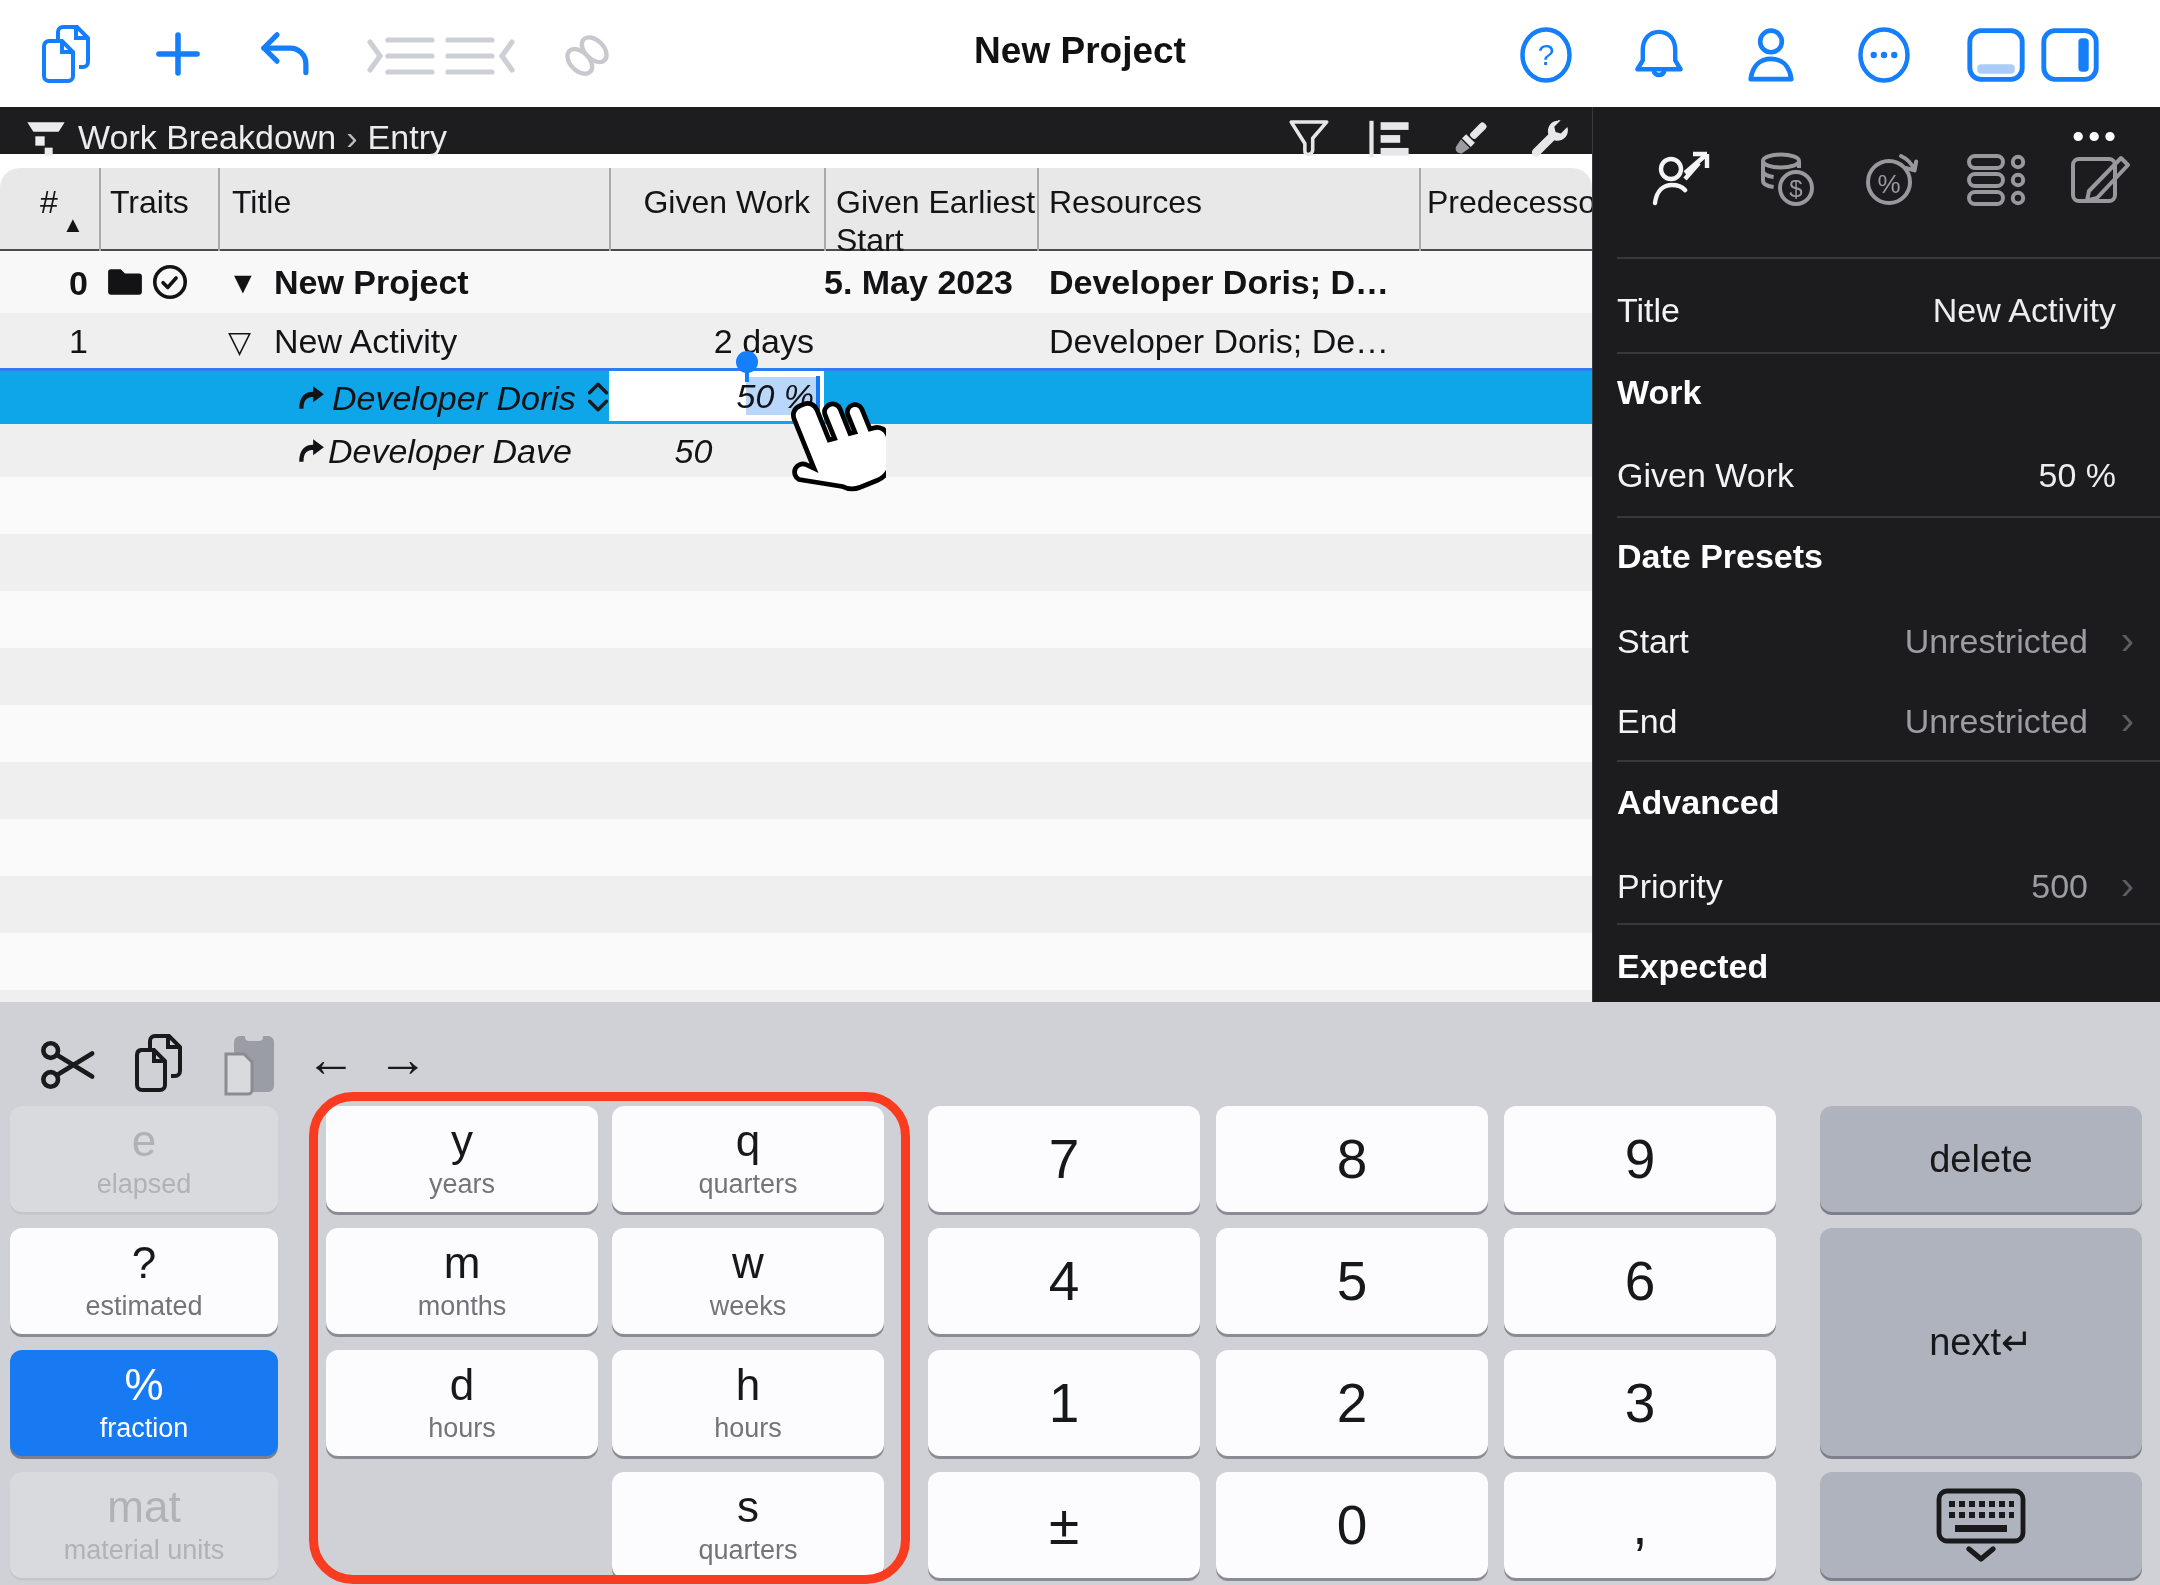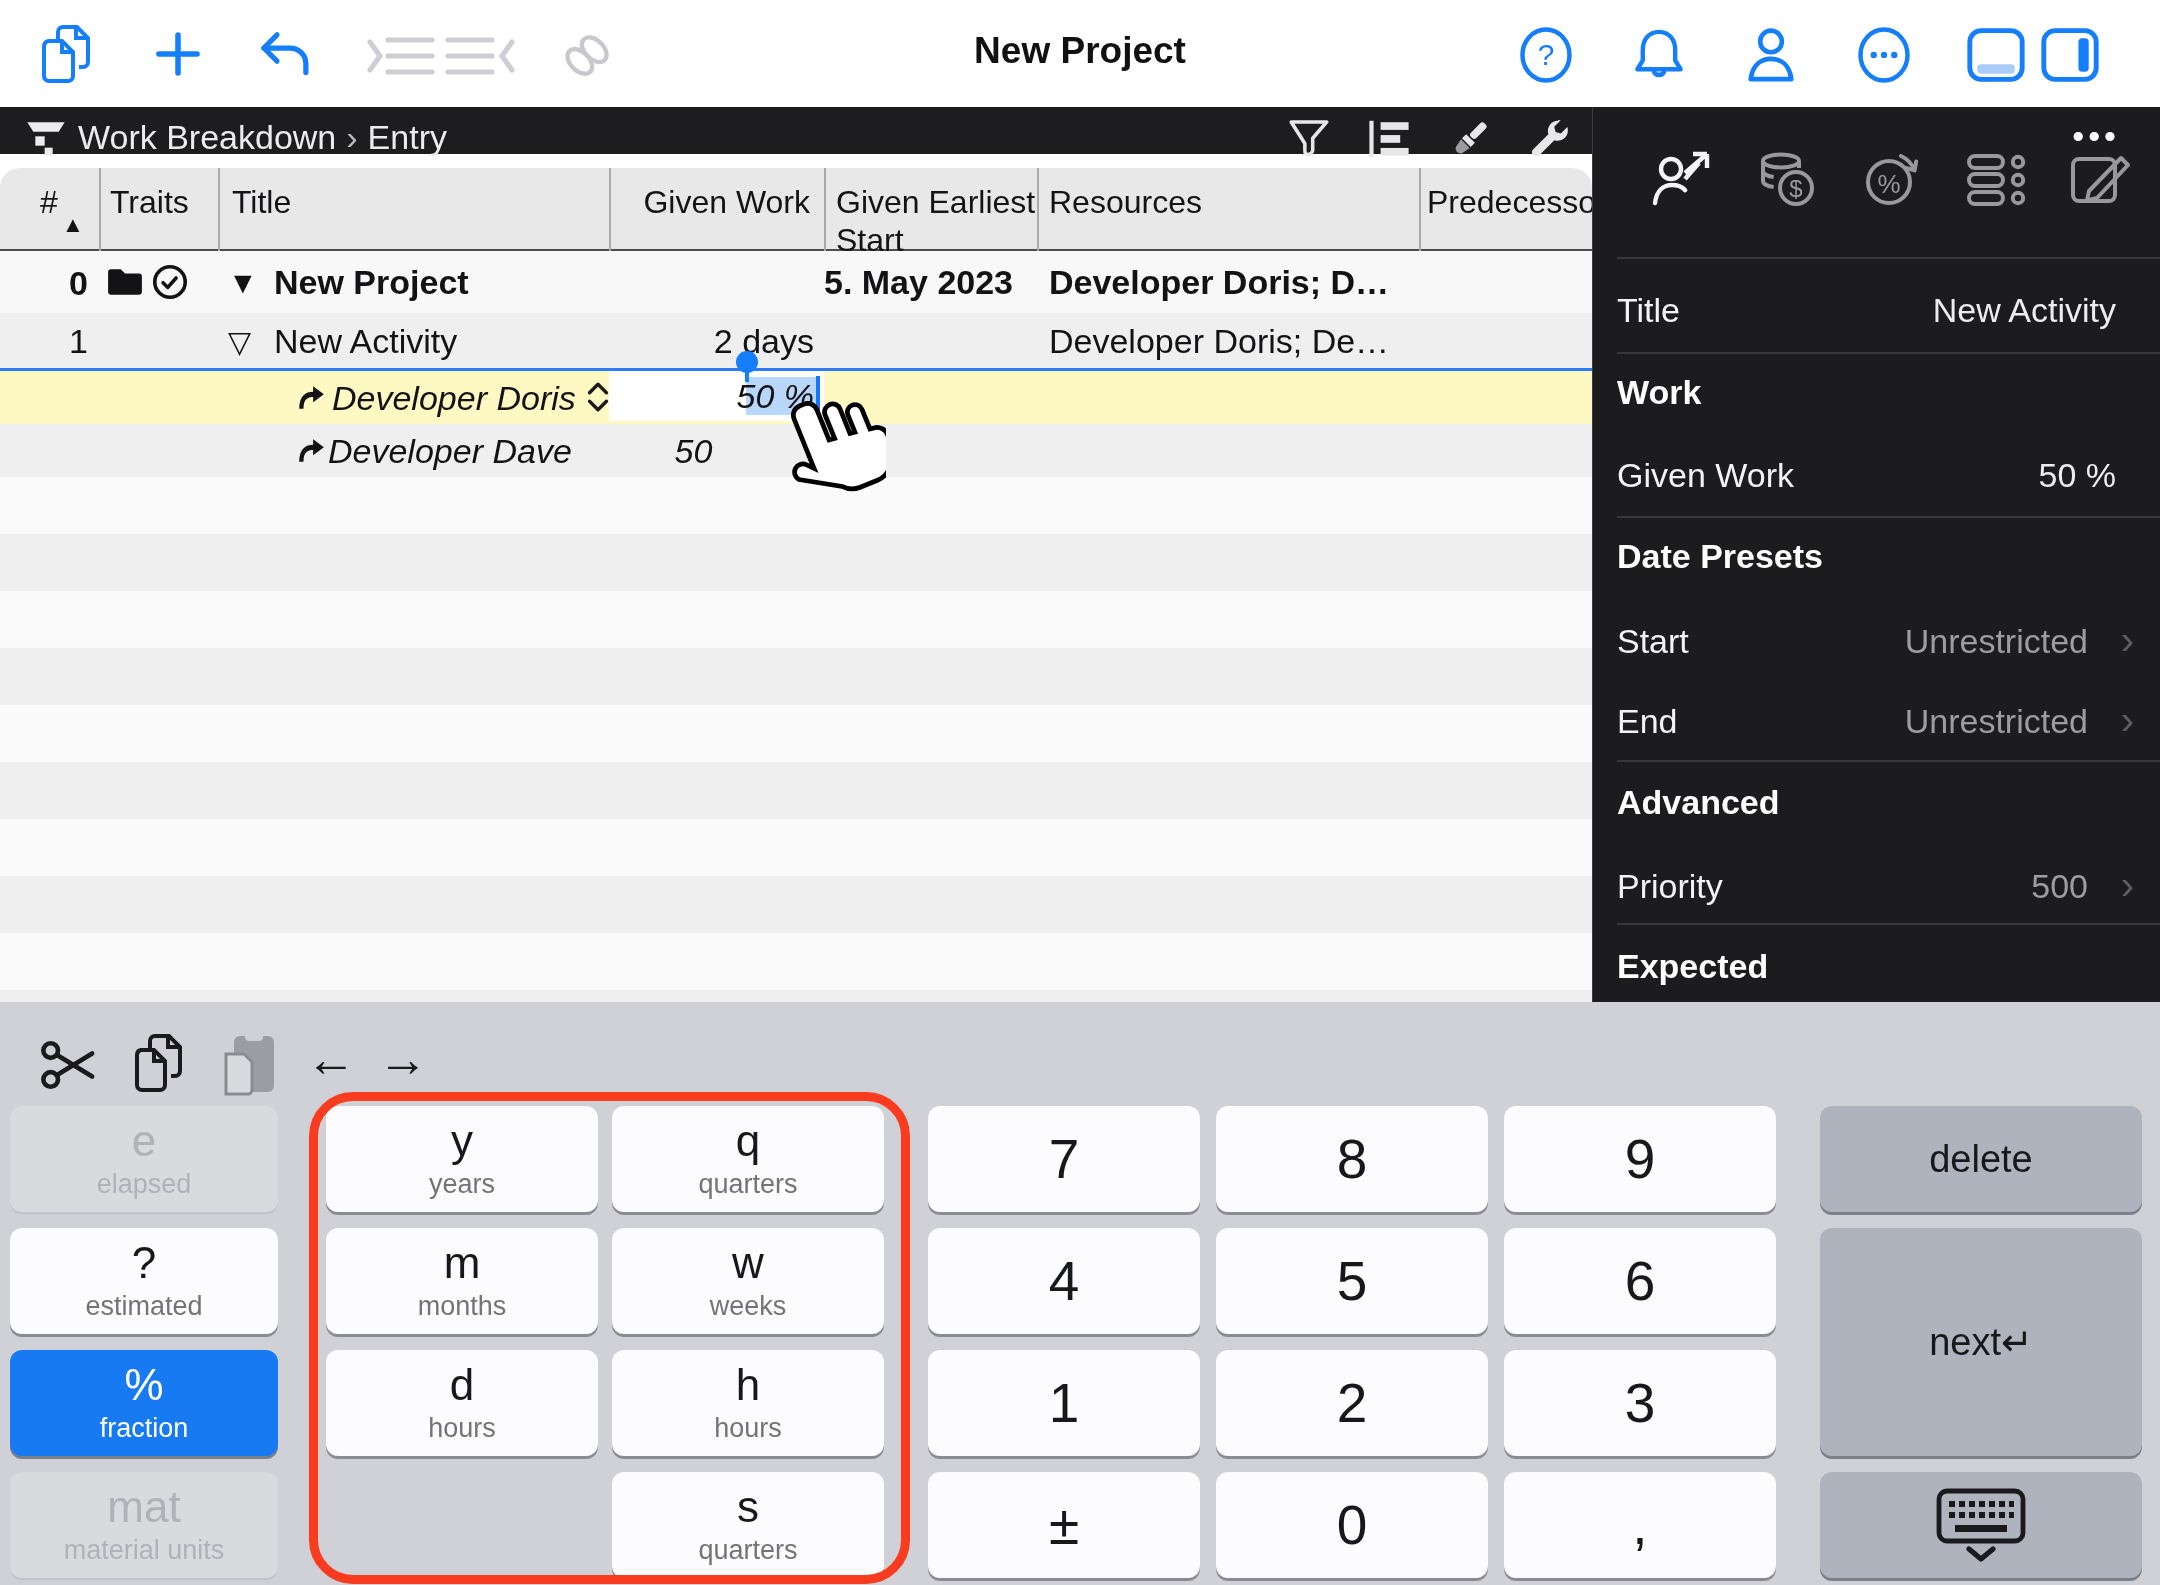--- a/index.html
+++ b/index.html
@@ -197,21 +197,21 @@
     </div>
 
     <div class="trow" style="top:145px;height:55px;background:#efeff0">
       <span class="cell" style="left:0;width:88px;top:9px;text-align:right">1</span>
       <span class="cell" style="left:228px;top:11px;font-size:30px">▽</span>
       <span class="cell" style="left:274px;top:9px">New Activity</span>
       <span class="cell" style="left:609px;width:205px;top:9px;text-align:right">2 days</span>
       <span class="cell" style="left:1049px;width:420px;top:9px">Developer Doris; De…</span>
     </div>
 
-    <div class="trow" style="top:200px;height:72px;background:#fef9c3;border-top:3px solid #2e7bf6;border-bottom:3px solid #0369a1">
+    <div class="trow" style="top:200px;height:72px;background:#0ea5e9;border-top:3px solid #2e7bf6;border-bottom:3px solid #0369a1">
       <svg class="abs" style="left:296px;top:12px" width="30" height="28" viewBox="0 0 28 26">
         <path d="M3 24 C3 12 9 8 16 8 L16 3 L26 10.5 L16 18 L16 13 C11 13 7 15 7 24 Z" fill="#131315"></path>
       </svg>
       <span class="cell ital" style="left:332px;top:8px">Developer Doris</span>
       <svg class="abs" style="left:584px;top:8px" width="28" height="36" viewBox="0 0 26 34">
         <path d="M5 13 L13 5 L21 13 M5 21 L13 29 L21 21" fill="none" stroke="#1a1a1c" stroke-width="3.2" stroke-linejoin="round" stroke-linecap="round"></path>
       </svg>
 
       <div class="abs" style="left:609px;top:0;width:215px;height:50px;background:#ffffff">
         <div class="abs" style="left:137px;top:6px;width:71px;height:38px;background:#b9d6fb"></div>

